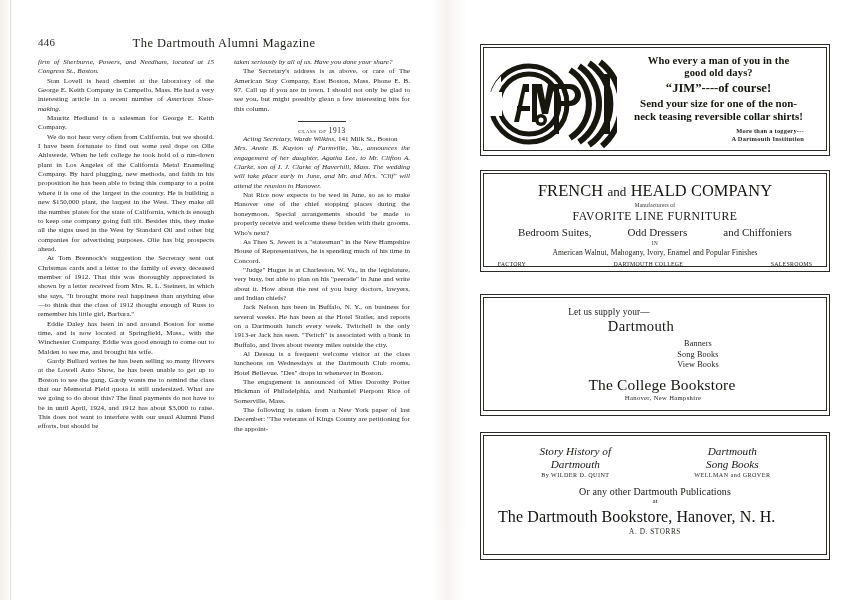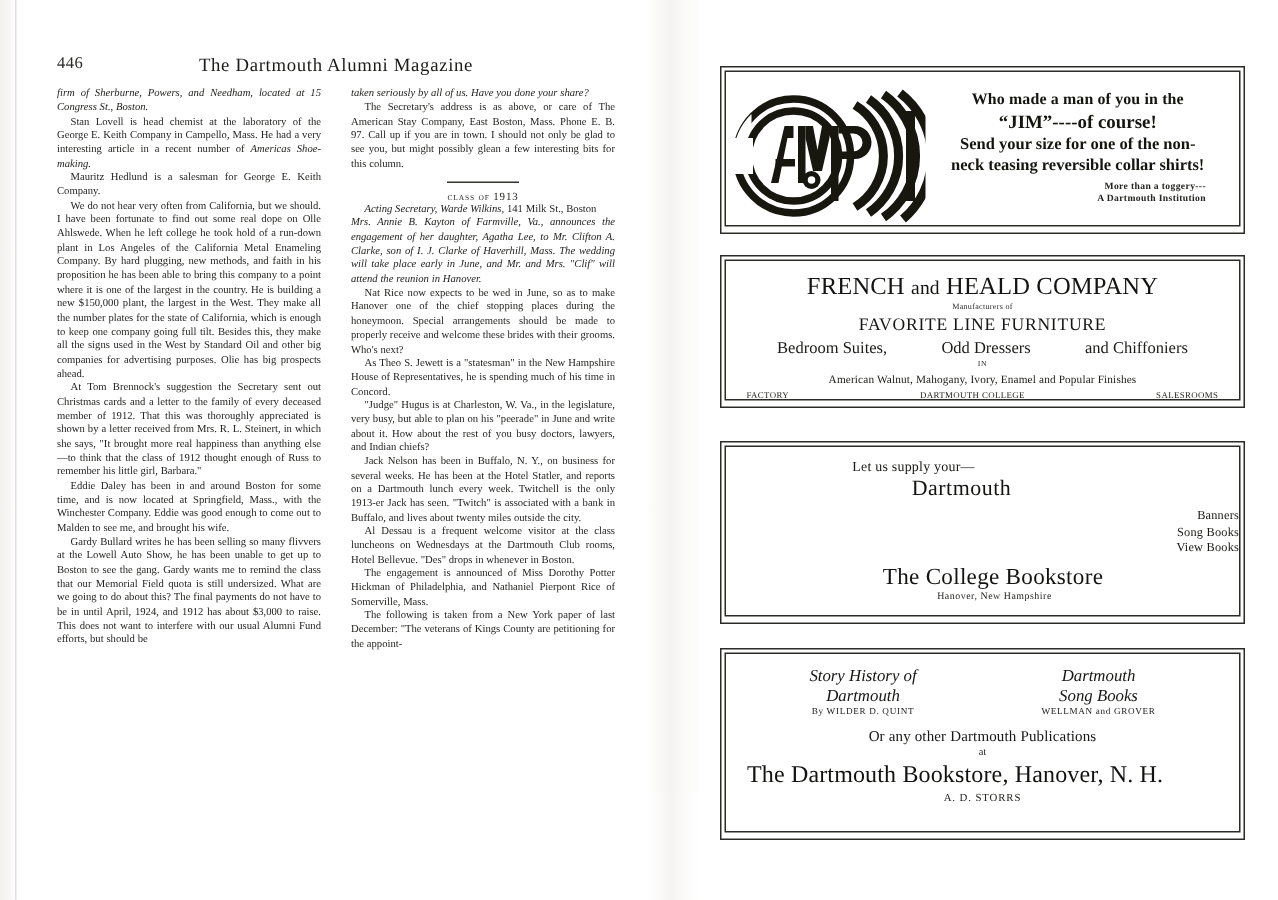--- a/index.html
+++ b/index.html
@@ -281,21 +281,20 @@
   .cb-l2 {
     font-size: 14.6px;
     letter-spacing: 0.35px;
     margin-top: 1px;
     color: #141412;
     padding-right: 28px;
   }
   .cb-items {
     margin-top: 4px;
     padding-left: 86px;
-    text-align: right;
   }
   .cb-item {
     font-size: 8.2px;
     line-height: 10.6px;
     letter-spacing: 0.15px;
     color: #1a1a18;
   }
   .cb-store {
     font-size: 15.4px;
     margin-top: 5px;
@@ -450,21 +449,22 @@
                 <path d="M116 14 a54 54 0 0 1 2 84"></path>
               </g>
               <g fill="#17170f">
                 <rect x="120" y="26" width="6" height="60"></rect>
                 <path d="M112 26 L118 26 L118 86 L112 86 Z" opacity="0.0"></path>
               </g>
             </svg>
           </div>
 
           <div class="champ-copy">
-            <div class="champ-l1">Who made a man of you in the</div>
+            <div class="champ-l1">Who every a man of you in the</div>
+            <div class="champ-l1">good old days?</div>
             <div class="champ-l2">“JIM”----of course!</div>
             <div class="champ-l3">Send your size for one of the non-</div>
             <div class="champ-l3">neck teasing reversible collar shirts!</div>
             <div class="champ-tag">
               <div>More than a toggery---</div>
               <div>A Dartmouth Institution</div>
             </div>
           </div>
 
         </div>

